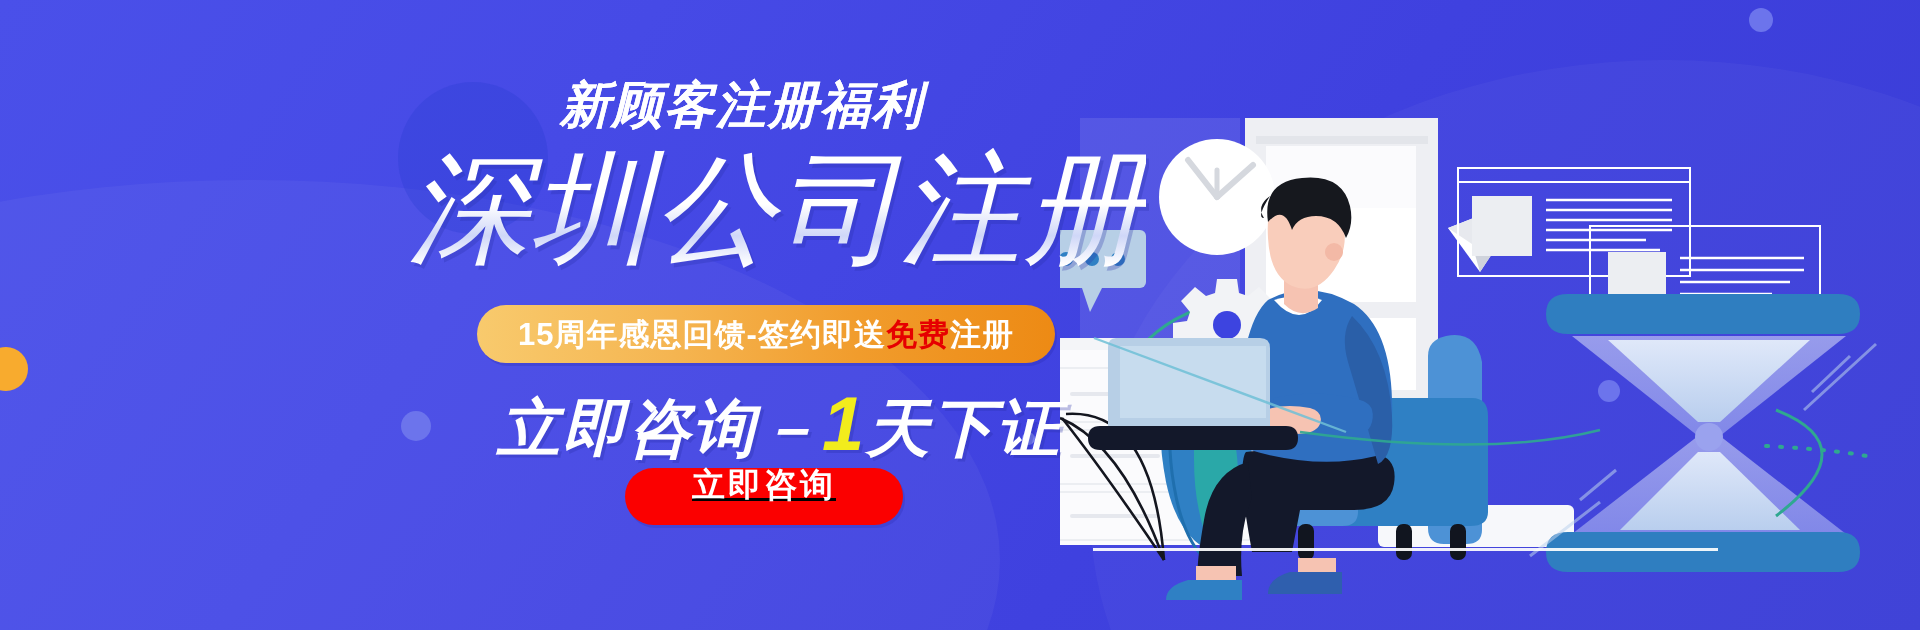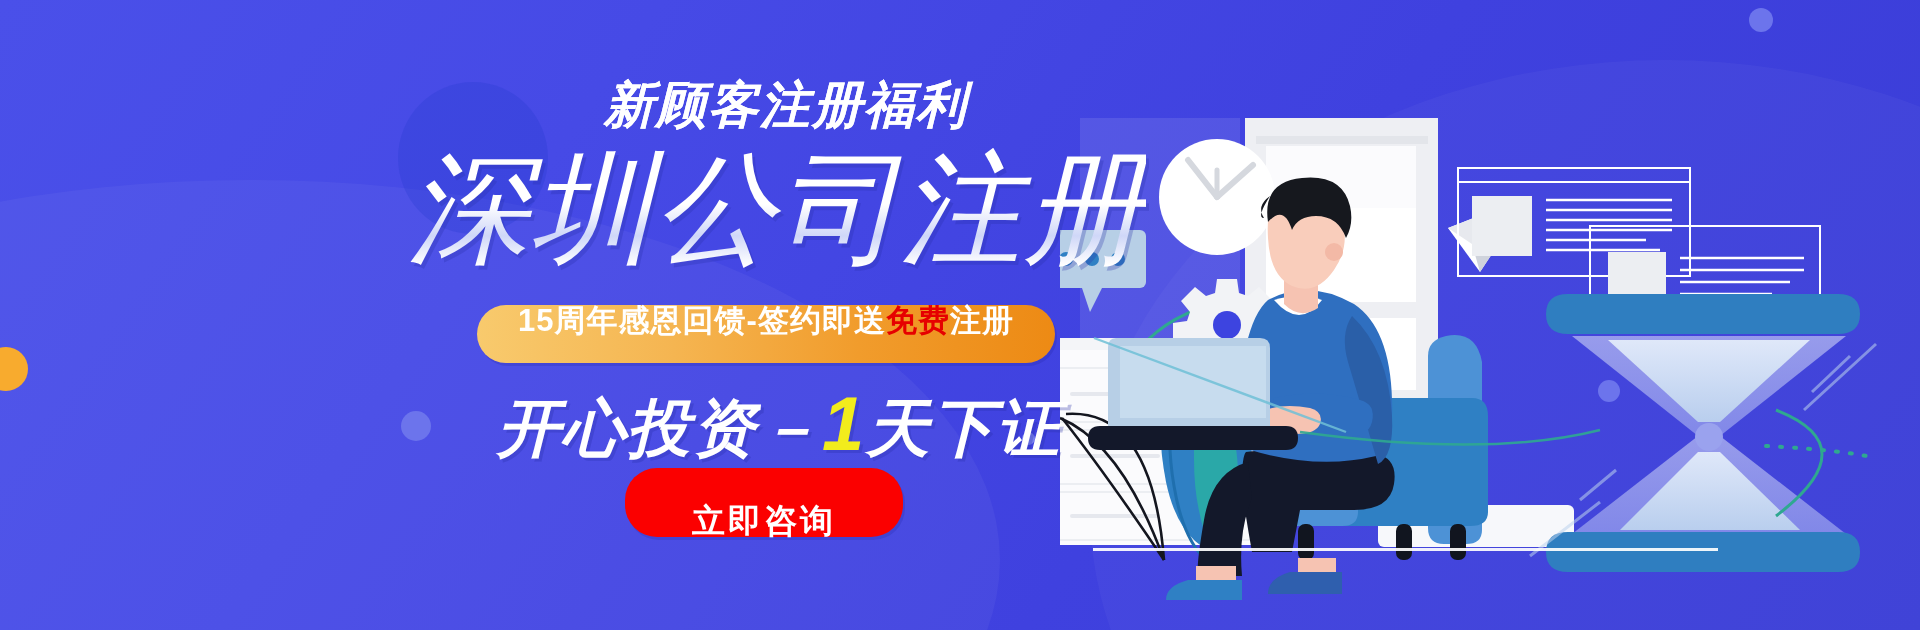--- a/index.html
+++ b/index.html
@@ -42,40 +42,39 @@
   .eyebrow{
     position:absolute;left:560px;top:72px;
     font-size:50px;font-weight:bold;font-style:italic;
     letter-spacing:2px;
     color:#fff;
     background:linear-gradient(180deg,#ffffff 0%,#ffffff 52%,#d7ddfb 78%,#ffffff 100%);
     -webkit-background-clip:text;background-clip:text;
     -webkit-text-fill-color:transparent;
     text-shadow:0 0 0 #fff;
     white-space:nowrap;
-    margin-left:44px;
   }
   .headline{
     position:absolute;left:408px;top:148px;
     font-size:122px;font-weight:normal;font-style:italic;
     letter-spacing:1px;
     line-height:1;
     background:linear-gradient(180deg,#ffffff 0%,#ffffff 46%,#cfd7f8 72%,#ffffff 96%);
     -webkit-background-clip:text;background-clip:text;
     -webkit-text-fill-color:transparent;
     white-space:nowrap;
     filter:drop-shadow(3px 4px 0 rgba(40,45,170,.28));
   }
 
   
   .pill{
     position:absolute;left:477px;top:305px;
     width:578px;height:58px;border-radius:29px;
     background:linear-gradient(90deg,#f8ca6d 0%,#f5b551 34%,#f19c2c 66%,#ed8a14 100%);
-    display:flex;align-items:flex-start;justify-content:center;
+    display:flex;align-items:center;justify-content:center;
     box-shadow:2px 3px 0 rgba(30,35,160,.22);
   }
   .pill-text{
     font-size:31px;font-weight:bold;color:#ffffff;letter-spacing:1px;
     white-space:nowrap;line-height:1;
   }
   .pill-text .hl{color:#e60000;}
 
   
   .slogan{
@@ -84,25 +83,26 @@
     letter-spacing:2px;line-height:1;
     white-space:nowrap;
     color:#fff;
     filter:drop-shadow(3px 3px 0 rgba(40,45,170,.30));
   }
   .slogan .num{color:#f2ec1c;font-size:76px;}
 
   
   .cta{
     position:absolute;left:625px;top:468px;
-    width:278px;height:69px;border-radius:32px;
+    width:278px;height:57px;border-radius:32px;
     background:#fb0000;
-    display:flex;align-items:flex-end;justify-content:center;
+    display:flex;align-items:flex-start;justify-content:center;
     border:none;cursor:pointer;padding:0;
     box-shadow:2px 3px 0 rgba(30,35,160,.20);
+    text-decoration:underline;
   }
   .cta-label{
     font-size:33px;font-weight:bold;color:#ffffff;letter-spacing:3px;line-height:1;
     font-family:"Liberation Sans","DejaVu Sans",sans-serif;
   }
 
   
   .illus{position:absolute;left:1060px;top:0;width:860px;height:630px;}
   .illus svg{display:block;}
 </style>
@@ -299,21 +299,21 @@
     <div class="eyebrow">新顾客注册福利</div>
     <div class="headline">深圳公司注册</div>
 
     <div class="pill">
       <div class="pill-text">
         <span>15周年感恩回馈-签约即送</span><span class="hl">免费</span><span>注册</span>
       </div>
     </div>
 
     <div class="slogan">
-      <span>开心投资－</span><span class="num">1</span><span>天下证</span>
+      <span>立即咨询－</span><span class="num">1</span><span>天下证</span>
     </div>
 
     <button class="cta">
       <span class="cta-label">立即咨询</span>
     </button>
   </div>
 
   <div class="baseline"></div>
 </div>
 

